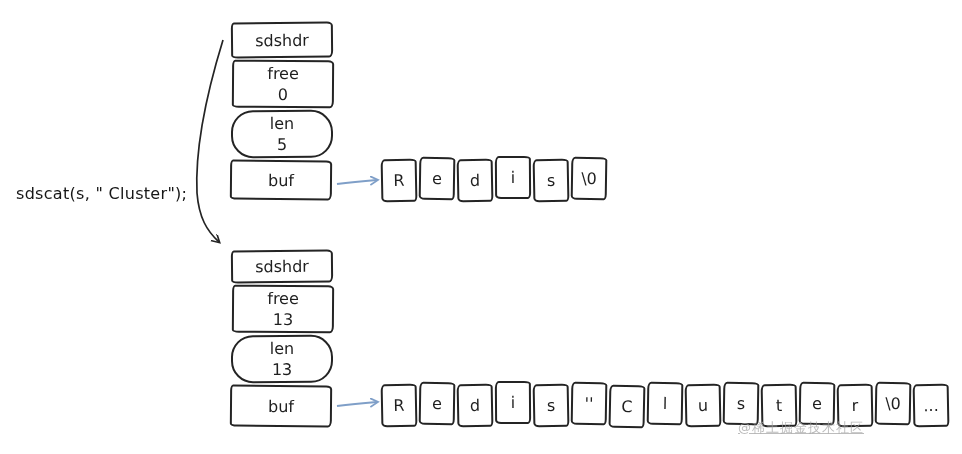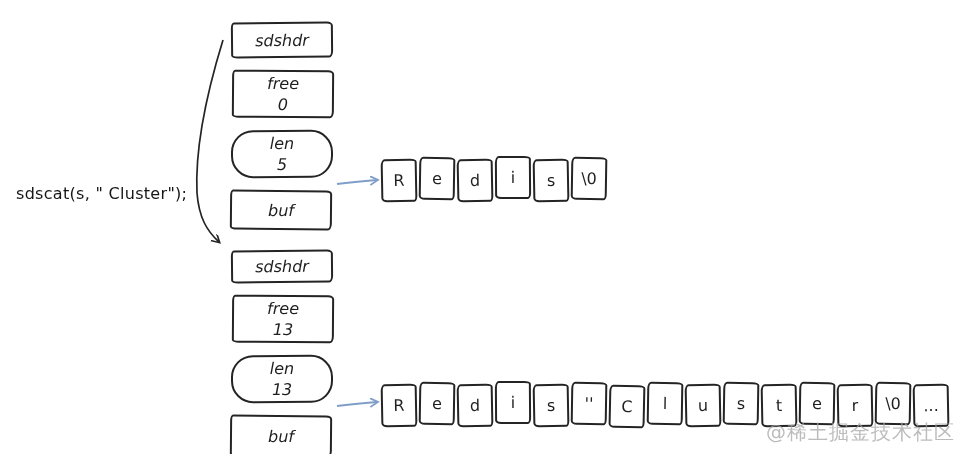--- a/index.html
+++ b/index.html
@@ -23,34 +23,33 @@
     left: 16px;
     top: 184px;
     font-size: 16px;
     letter-spacing: 0.3px;
     color: #161616;
     white-space: nowrap;
   }
   .struct {
     position: absolute;
     width: 102px;
-    font-style: italic;
   }
   .struct .row {
     box-sizing: border-box;
     border: 2px solid #242424;
     border-radius: 3px 6px 4px 7px / 6px 4px 7px 3px;
     background: #ffffff;
     display: flex;
     flex-direction: column;
     align-items: center;
     justify-content: center;
     font-size: 16px;
     line-height: 21px;
-    margin-top: 12px;
+    margin-top: 2px;
   }
   .struct .row:first-child { margin-top: 0; }
   .struct .row:nth-child(1) { transform: rotate(-0.6deg); }
   .struct .row:nth-child(2) { transform: rotate(0.4deg) translateX(1px); }
   .struct .row:nth-child(3) { transform: rotate(-0.3deg); border-radius: 22px; }
   .struct .row:nth-child(4) { transform: rotate(0.5deg) translateX(-1px); }
   .struct-before { left: 231px; top: 22px; }
   .struct-before .row-title { height: 36px; }
   .struct-before .row-free  { height: 48px; }
   .struct-before .row-len   { height: 48px; }
@@ -78,27 +77,28 @@
     align-items: center;
     justify-content: center;
     font-size: 16px;
   }
   .cell:nth-child(odd)  { transform: rotate(-1.1deg) translateY(1px); }
   .cell:nth-child(even) { transform: rotate(0.9deg) translateY(-1px); }
   .cell:nth-child(4)    { transform: rotate(-0.4deg) translateY(-2px); }
   .cell:nth-child(7)    { transform: rotate(1.2deg) translateY(2px); }
   .watermark {
     position: absolute;
-    left: 766px;
+    left: 738px;
     top: 419px;
-    font-size: 20px;
+    font-size: 13px;
     letter-spacing: 1px;
     color: rgba(165,165,165,0.75);
     white-space: nowrap;
     z-index: 5;
+    text-decoration: underline;
   }
 </style>
 </head>
 <body>
 
 <div class="canvas">
 
   <svg class="arrows" viewBox="0 0 962 454">
     <defs>
       <marker id="arrow-black" markerWidth="12" markerHeight="12" refX="7" refY="4.5" orient="auto" markerUnits="userSpaceOnUse">

